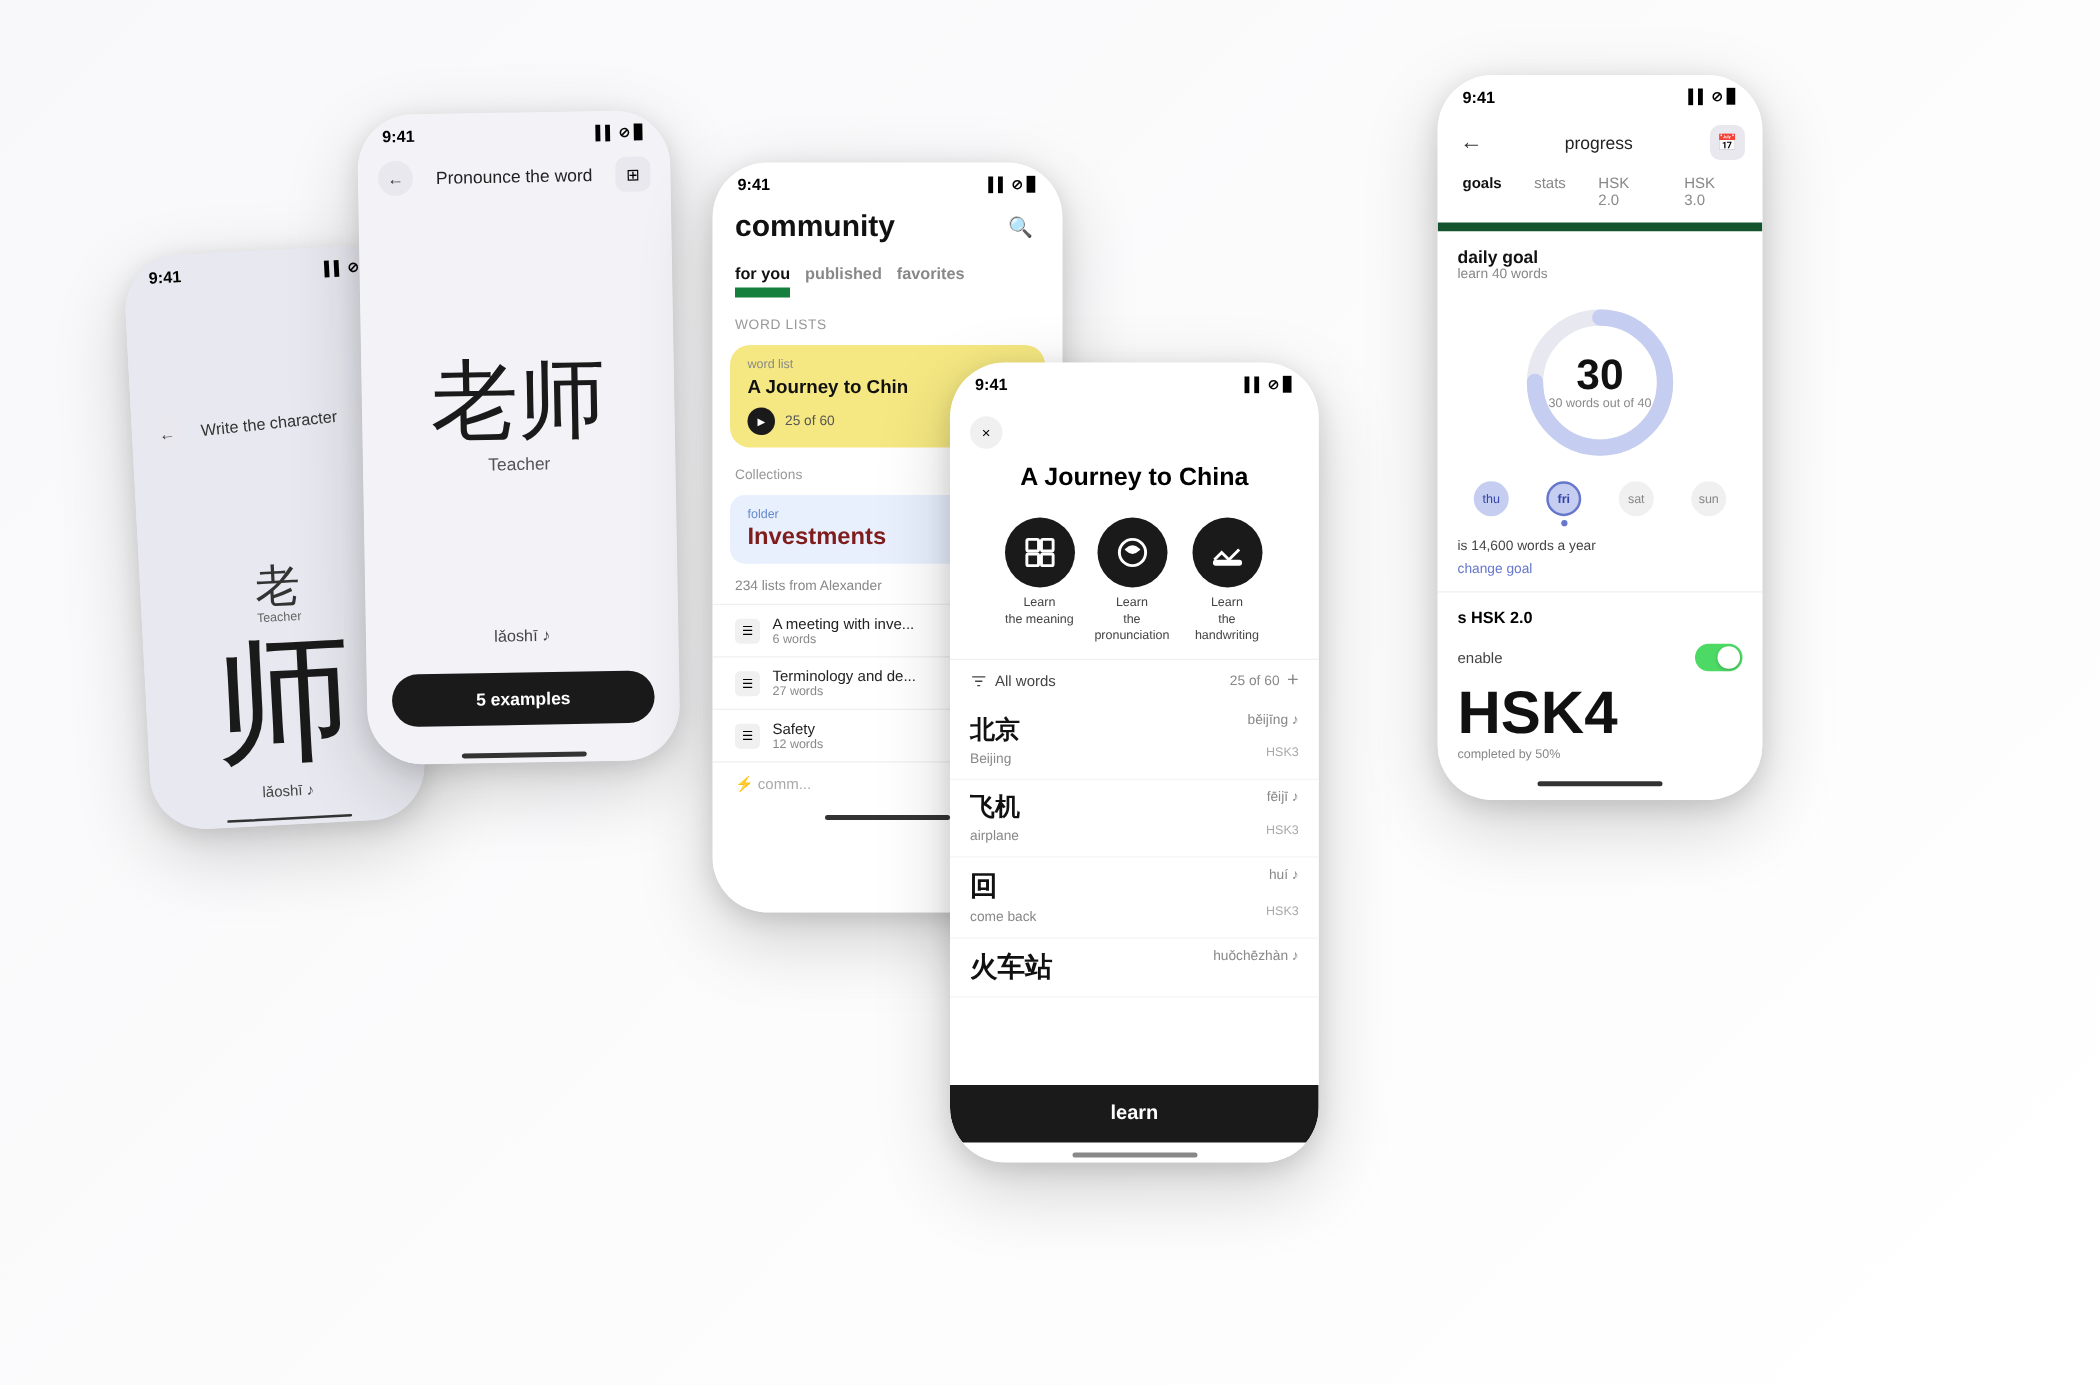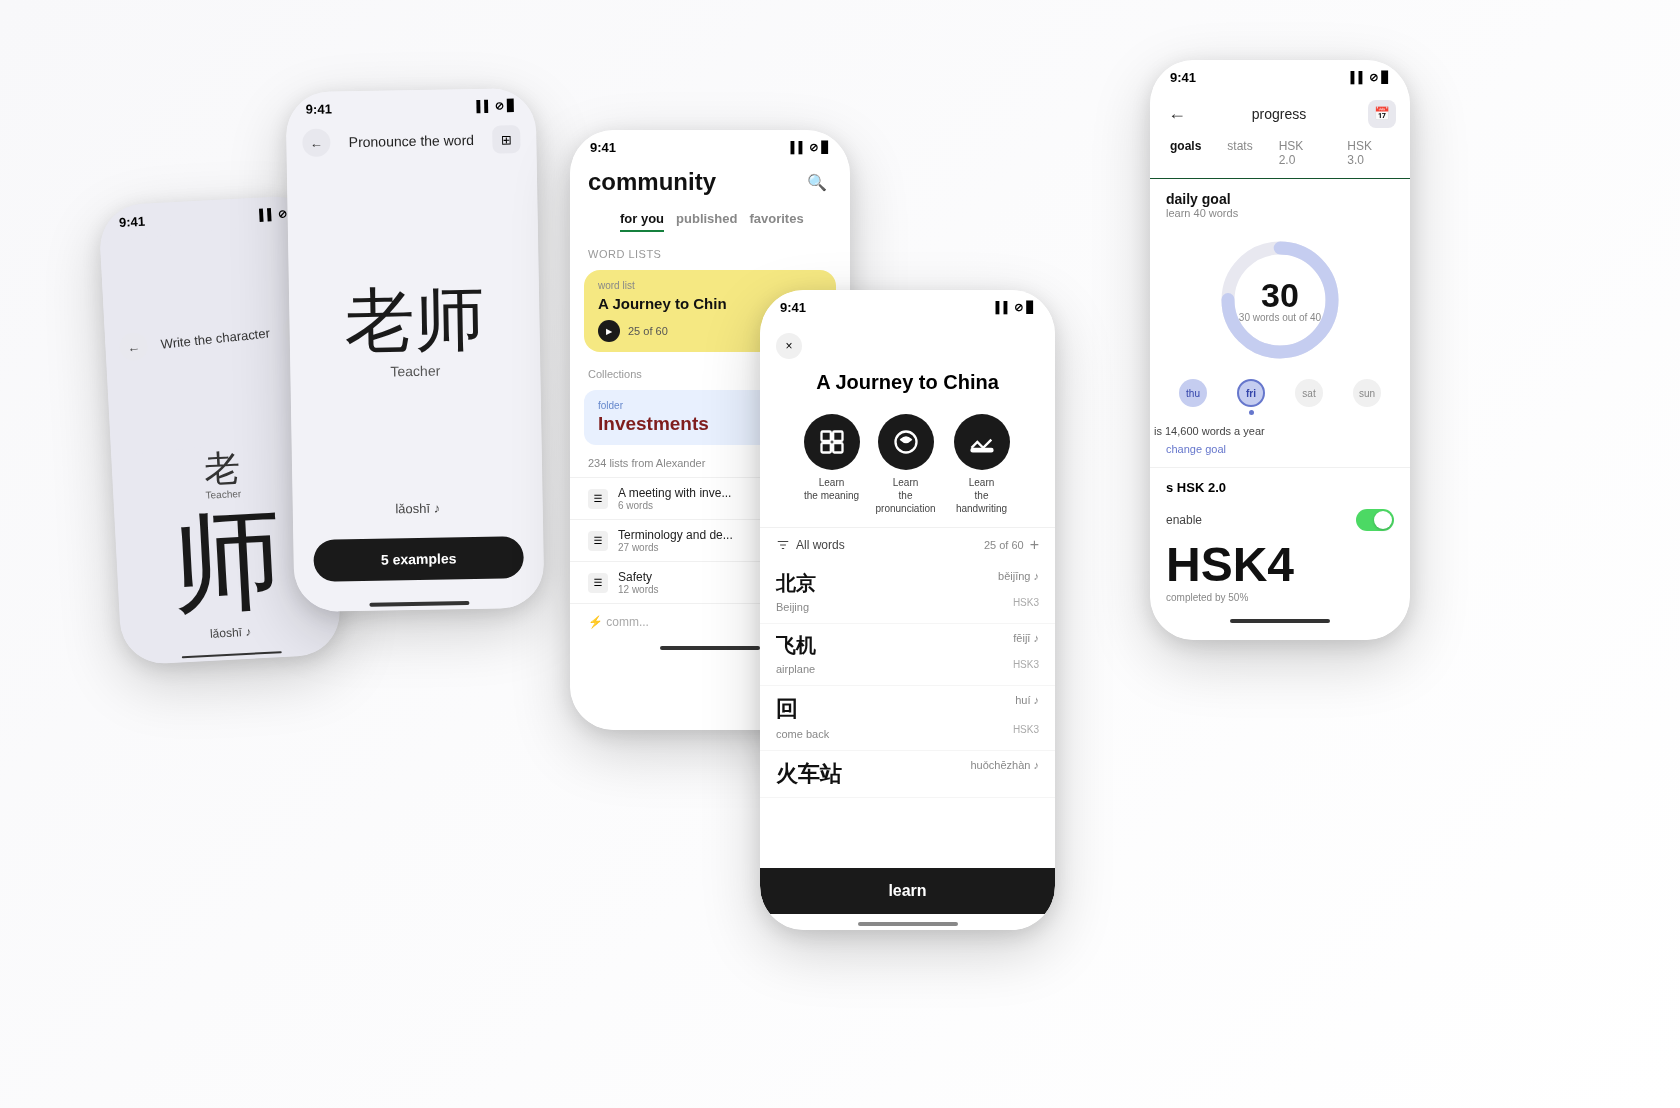--- a/index.html
+++ b/index.html
@@ -190,22 +190,21 @@
       font-size: 13px;
       color: #888;
       padding: 4px 0;
       cursor: pointer;
       font-weight: bold;
     }
 
     .comm-tab.active {
       color: #111;
       font-weight: 600;
-      border-bottom: 2px solid #15803d;
-      margin-left: 32px;
+      border-bottom: 8px solid #15803d;
     }
 
     .section-label {
       font-size: 11px;
       color: #999;
       padding: 10px 18px 4px;
       font-weight: 500;
       text-transform: uppercase;
       letter-spacing: 0.5px;
     }
@@ -486,21 +485,21 @@
       font-size: 14px;
       font-weight: 500;
       color: #222;
     }
 
     .progress-tabs {
       display: flex;
       justify-content: center;
       gap: 14px;
       padding: 4px 14px 8px;
-      border-bottom: 1px solid #14532d;
+      border-bottom: 7px solid #14532d;
     }
 
     .progress-tab {
       font-size: 12px;
       color: #888;
       padding: 3px 6px;
       cursor: pointer;
     }
 
     .progress-tab.active {
@@ -595,21 +594,21 @@
     .day-dot {
       width: 5px;
       height: 5px;
       border-radius: 50%;
       background: #6677cc;
     }
 
     .stats-text {
       font-size: 11px;
       color: #444;
-      padding: 4px 4px;
+      padding: 4px 16px;
     }
 
     .change-goal-link {
       font-size: 11px;
       color: #6677cc;
       padding: 2px 16px 8px;
       cursor: pointer;
     }
 
     .divider { height: 1px; background: #f0f0f0; margin: 4px 0; }

